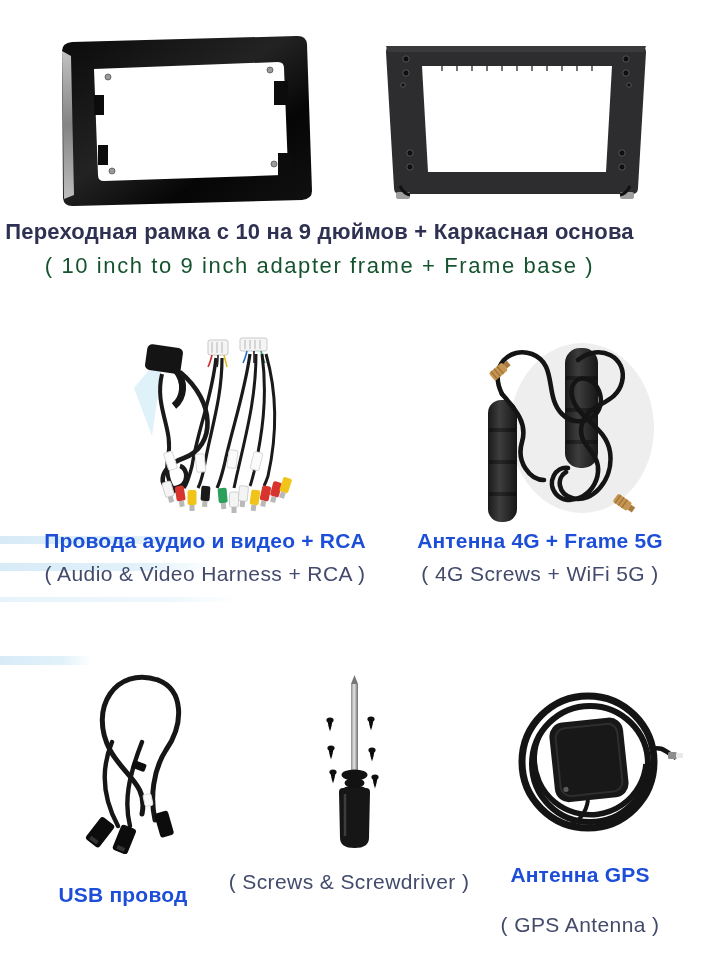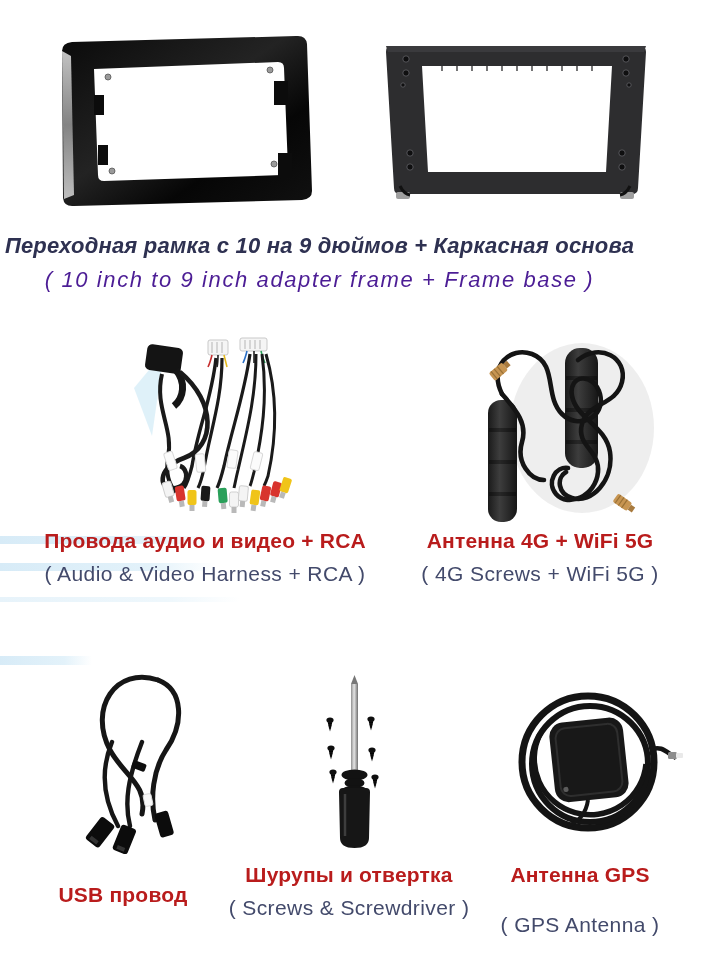--- a/index.html
+++ b/index.html
@@ -1,25 +1,25 @@
 <!DOCTYPE html>
 <html><head>
 <meta charset="utf-8">
 <style>
   html,body{margin:0;padding:0;background:#fff;}
   .canvas{position:relative;width:705px;height:970px;background:#ffffff;overflow:hidden;
           font-family:"Liberation Sans",sans-serif;}
   .abs{position:absolute;}
   .streak{position:absolute;background:linear-gradient(90deg,#d7ebf7 0%,#e3f2fa 70%,rgba(227,242,250,0) 100%);}
   .caption{position:absolute;text-align:center;line-height:1.25;}
-  .cap-ru{font-weight:700;color:#b91c1c;font-size:21px;letter-spacing:0.2px;}
+  .cap-ru{font-weight:700;color:#1d4ed8;font-size:21px;letter-spacing:0.2px;}
   .cap-en{font-weight:400;color:#434a6b;font-size:21px;letter-spacing:0.4px;}
-  .title-block{position:absolute;top:233px;left:0;width:639px;text-align:center;font-style:italic;}
+  .title-block{position:absolute;top:219px;left:0;width:639px;text-align:center;}
   .title-ru{font-weight:700;color:#2e3151;font-size:22px;letter-spacing:0.2px;}
-  .title-en{font-weight:400;color:#4c1d95;font-size:22px;letter-spacing:1.6px;margin-top:8px;}
+  .title-en{font-weight:400;color:#14532d;font-size:22px;letter-spacing:1.6px;margin-top:8px;}
   svg{display:block;}
 </style>
 </head>
 <body>
 
 <div class="canvas">
 
   <div class="streak" style="top:536px;left:0;width:210px;height:8px;"></div>
   <div class="streak" style="top:563px;left:0;width:216px;height:8px;"></div>
   <div class="streak" style="top:597px;left:0;width:240px;height:5px;opacity:.6;"></div>
@@ -197,21 +197,21 @@
       <path d="M-5,-5 v10 M-1,-5 v10 M3,-5 v10" stroke="#9a7136" stroke-width="1.2"></path>
       <rect x="9" y="-3" width="5" height="6" fill="#a87a3e"></rect>
     </g>
   </svg>
 
   <div class="caption" style="left:30px;top:528px;width:350px;">
     <div class="cap-ru">Провода аудио и видео + RCA</div>
     <div class="cap-en" style="margin-top:7px;text-align:center;">( Audio &amp; Video Harness + RCA )</div>
   </div>
   <div class="caption" style="left:395px;top:528px;width:290px;">
-    <div class="cap-ru">Антенна 4G + WiFi 5G</div>
+    <div class="cap-ru">Антенна 4G + Frame 5G</div>
     <div class="cap-en" style="margin-top:7px;">( 4G Screws + WiFi 5G )</div>
   </div>
 
   <svg class="abs" style="left:58px;top:666px;" width="150" height="188" viewBox="0 0 150 188">
     <g stroke="#161616" fill="none" stroke-linecap="round">
       <path d="M100,14 C58,0 30,42 52,84 C66,110 90,118 84,148" stroke-width="5"></path>
       <path d="M100,14 C126,24 126,58 108,84 C95,104 92,132 97,154" stroke-width="5"></path>
       <path d="M54,76 C40,110 48,138 60,160" stroke-width="4.4"></path>
       <path d="M84,76 C70,112 66,136 72,160" stroke-width="4.4"></path>
     </g>
@@ -295,21 +295,20 @@
       <rect x="58" y="54" width="62" height="68" rx="10" fill="none" stroke="#2e2e2e" stroke-width="2"></rect>
       <circle cx="63" cy="115" r="2.6" fill="#5c5c5c"></circle>
     </g>
     <path d="M88,128 C86,142 78,150 68,154" stroke="#141414" stroke-width="4" fill="none"></path>
   </svg>
 
   <div class="caption" style="left:23px;top:862px;width:200px;margin-top:20px;">
     <div class="cap-ru">USB провод</div>
   </div>
   <div class="caption" style="left:224px;top:862px;width:250px;">
-    <div class="cap-ru">Шурупы и отвертка</div>
     <div class="cap-en" style="margin-top:7px;">( Screws &amp; Screwdriver )</div>
   </div>
   <div class="caption" style="left:480px;top:862px;width:200px;text-align:center;">
     <div class="cap-ru">Антенна GPS</div>
     <div class="cap-en" style="margin-top:24px;">( GPS Antenna )</div>
   </div>
 
 </div>
 
 </body></html>

